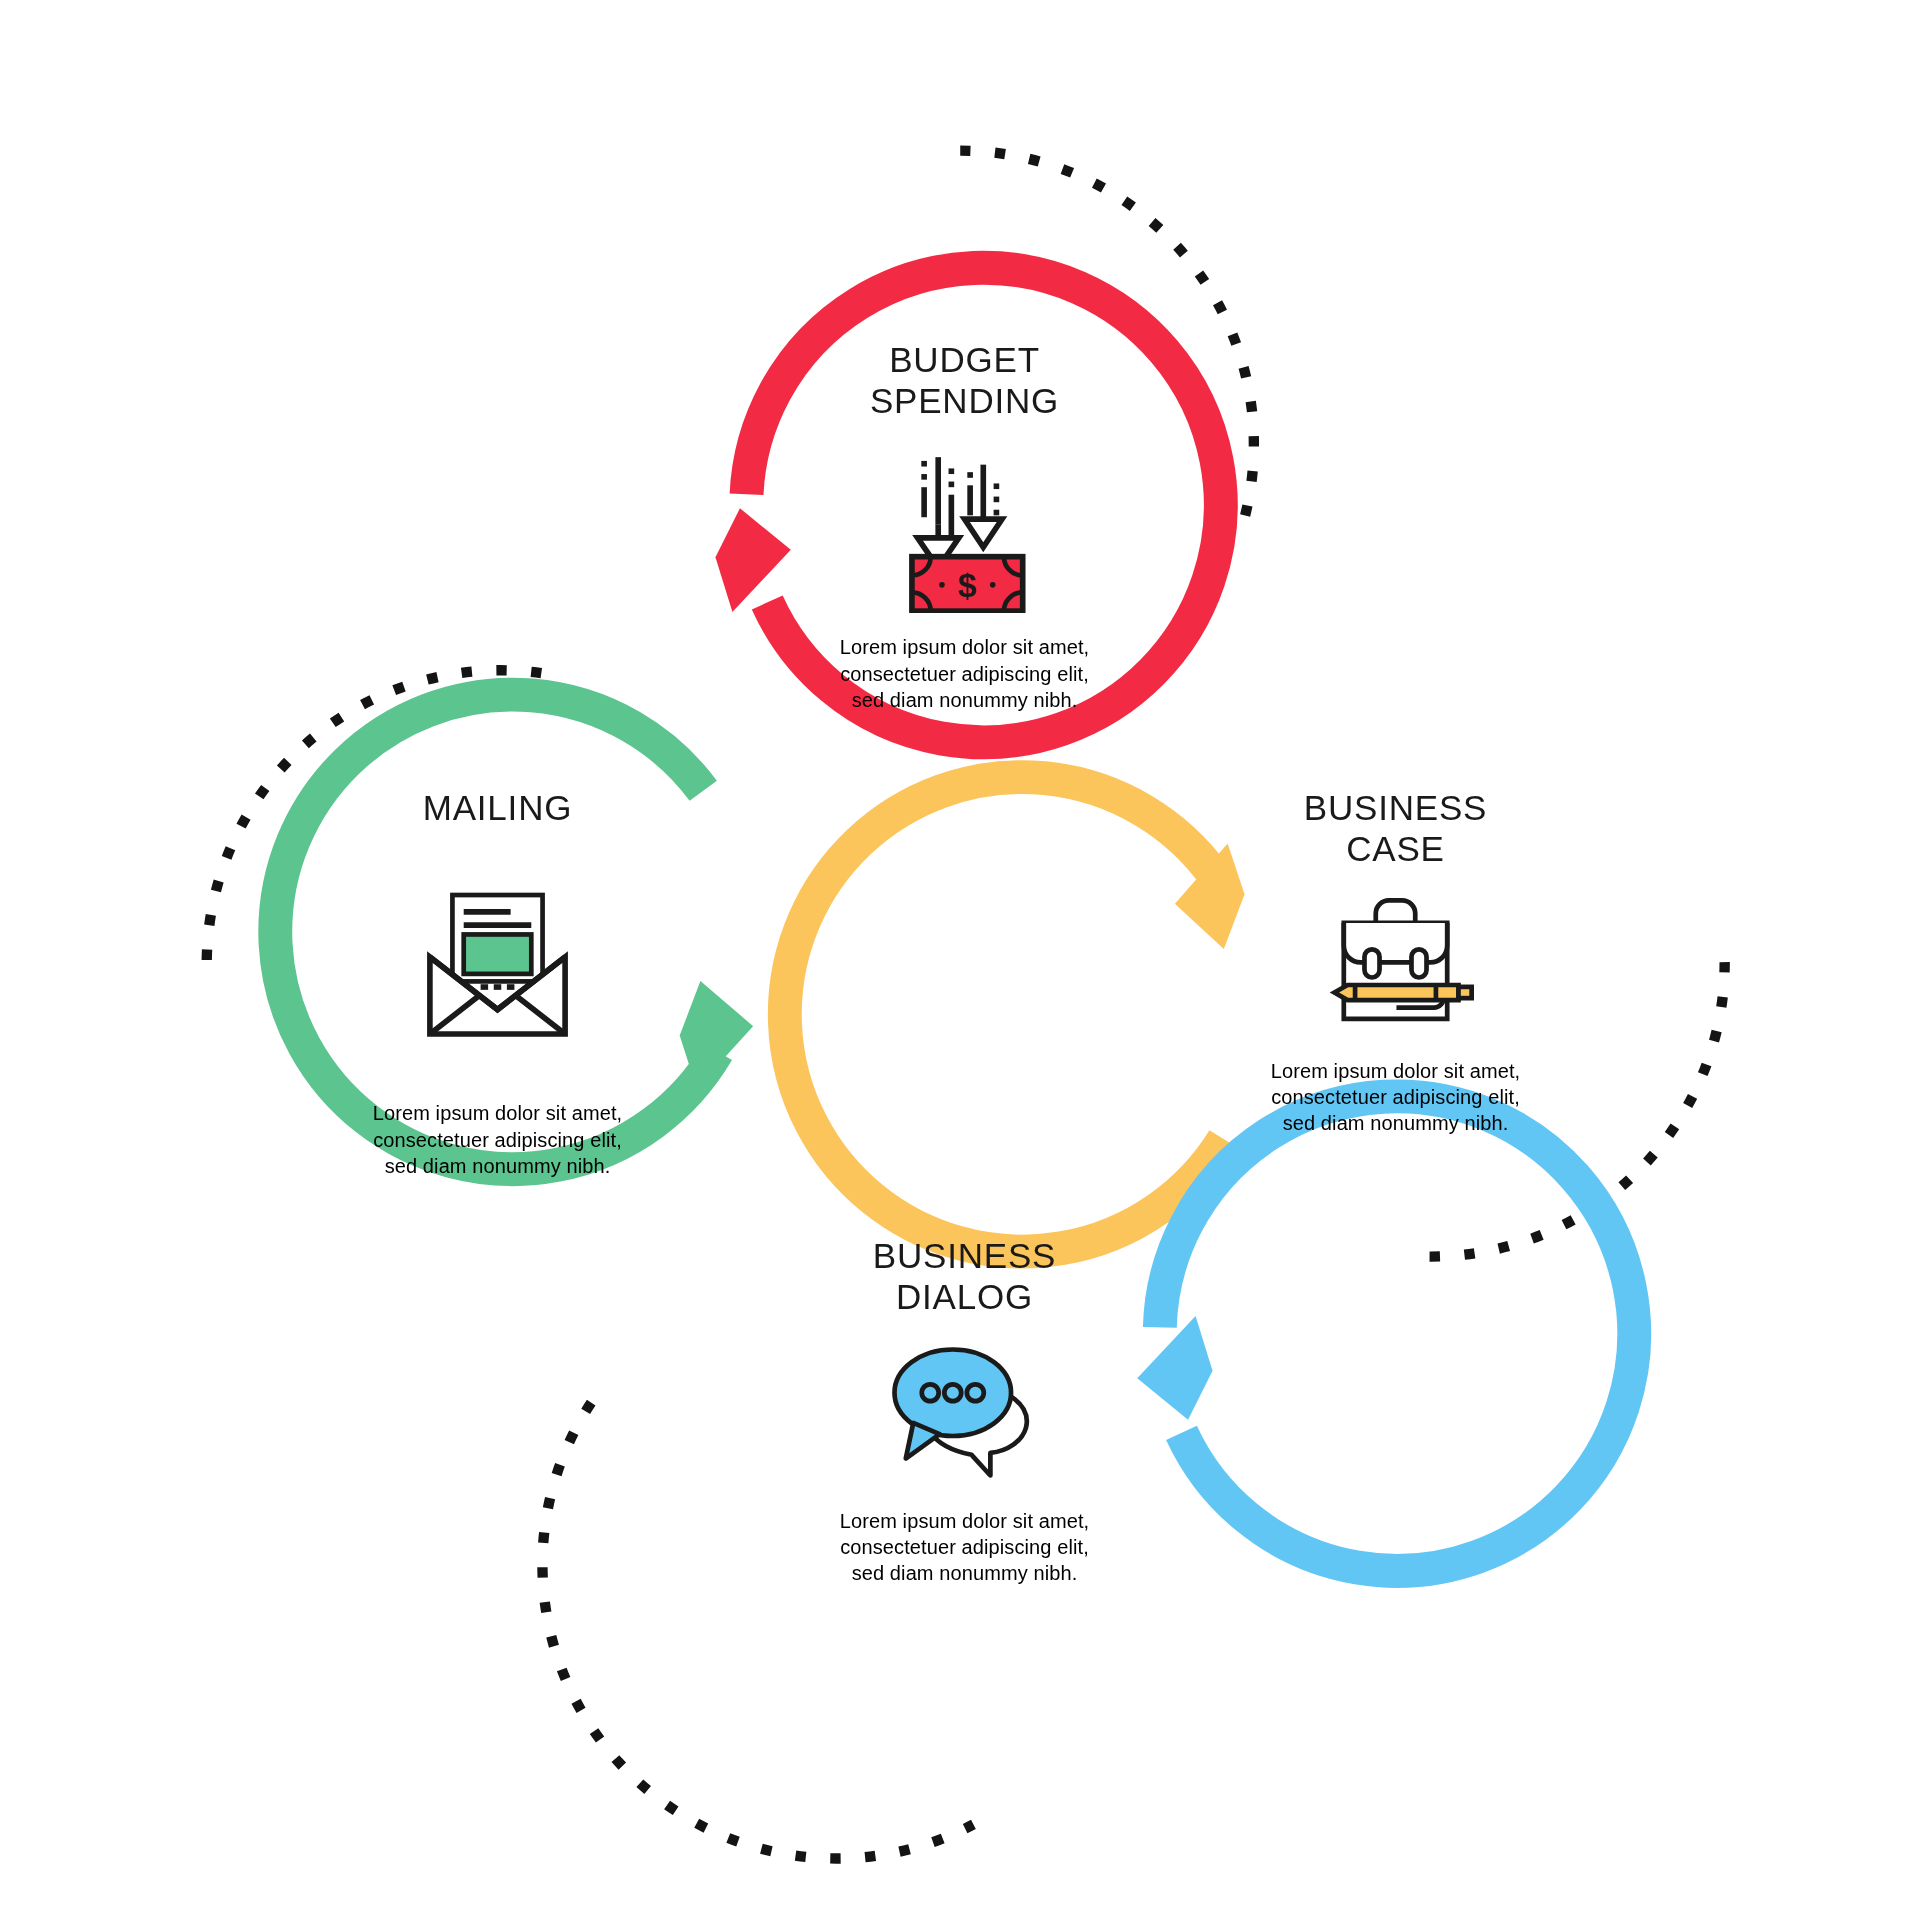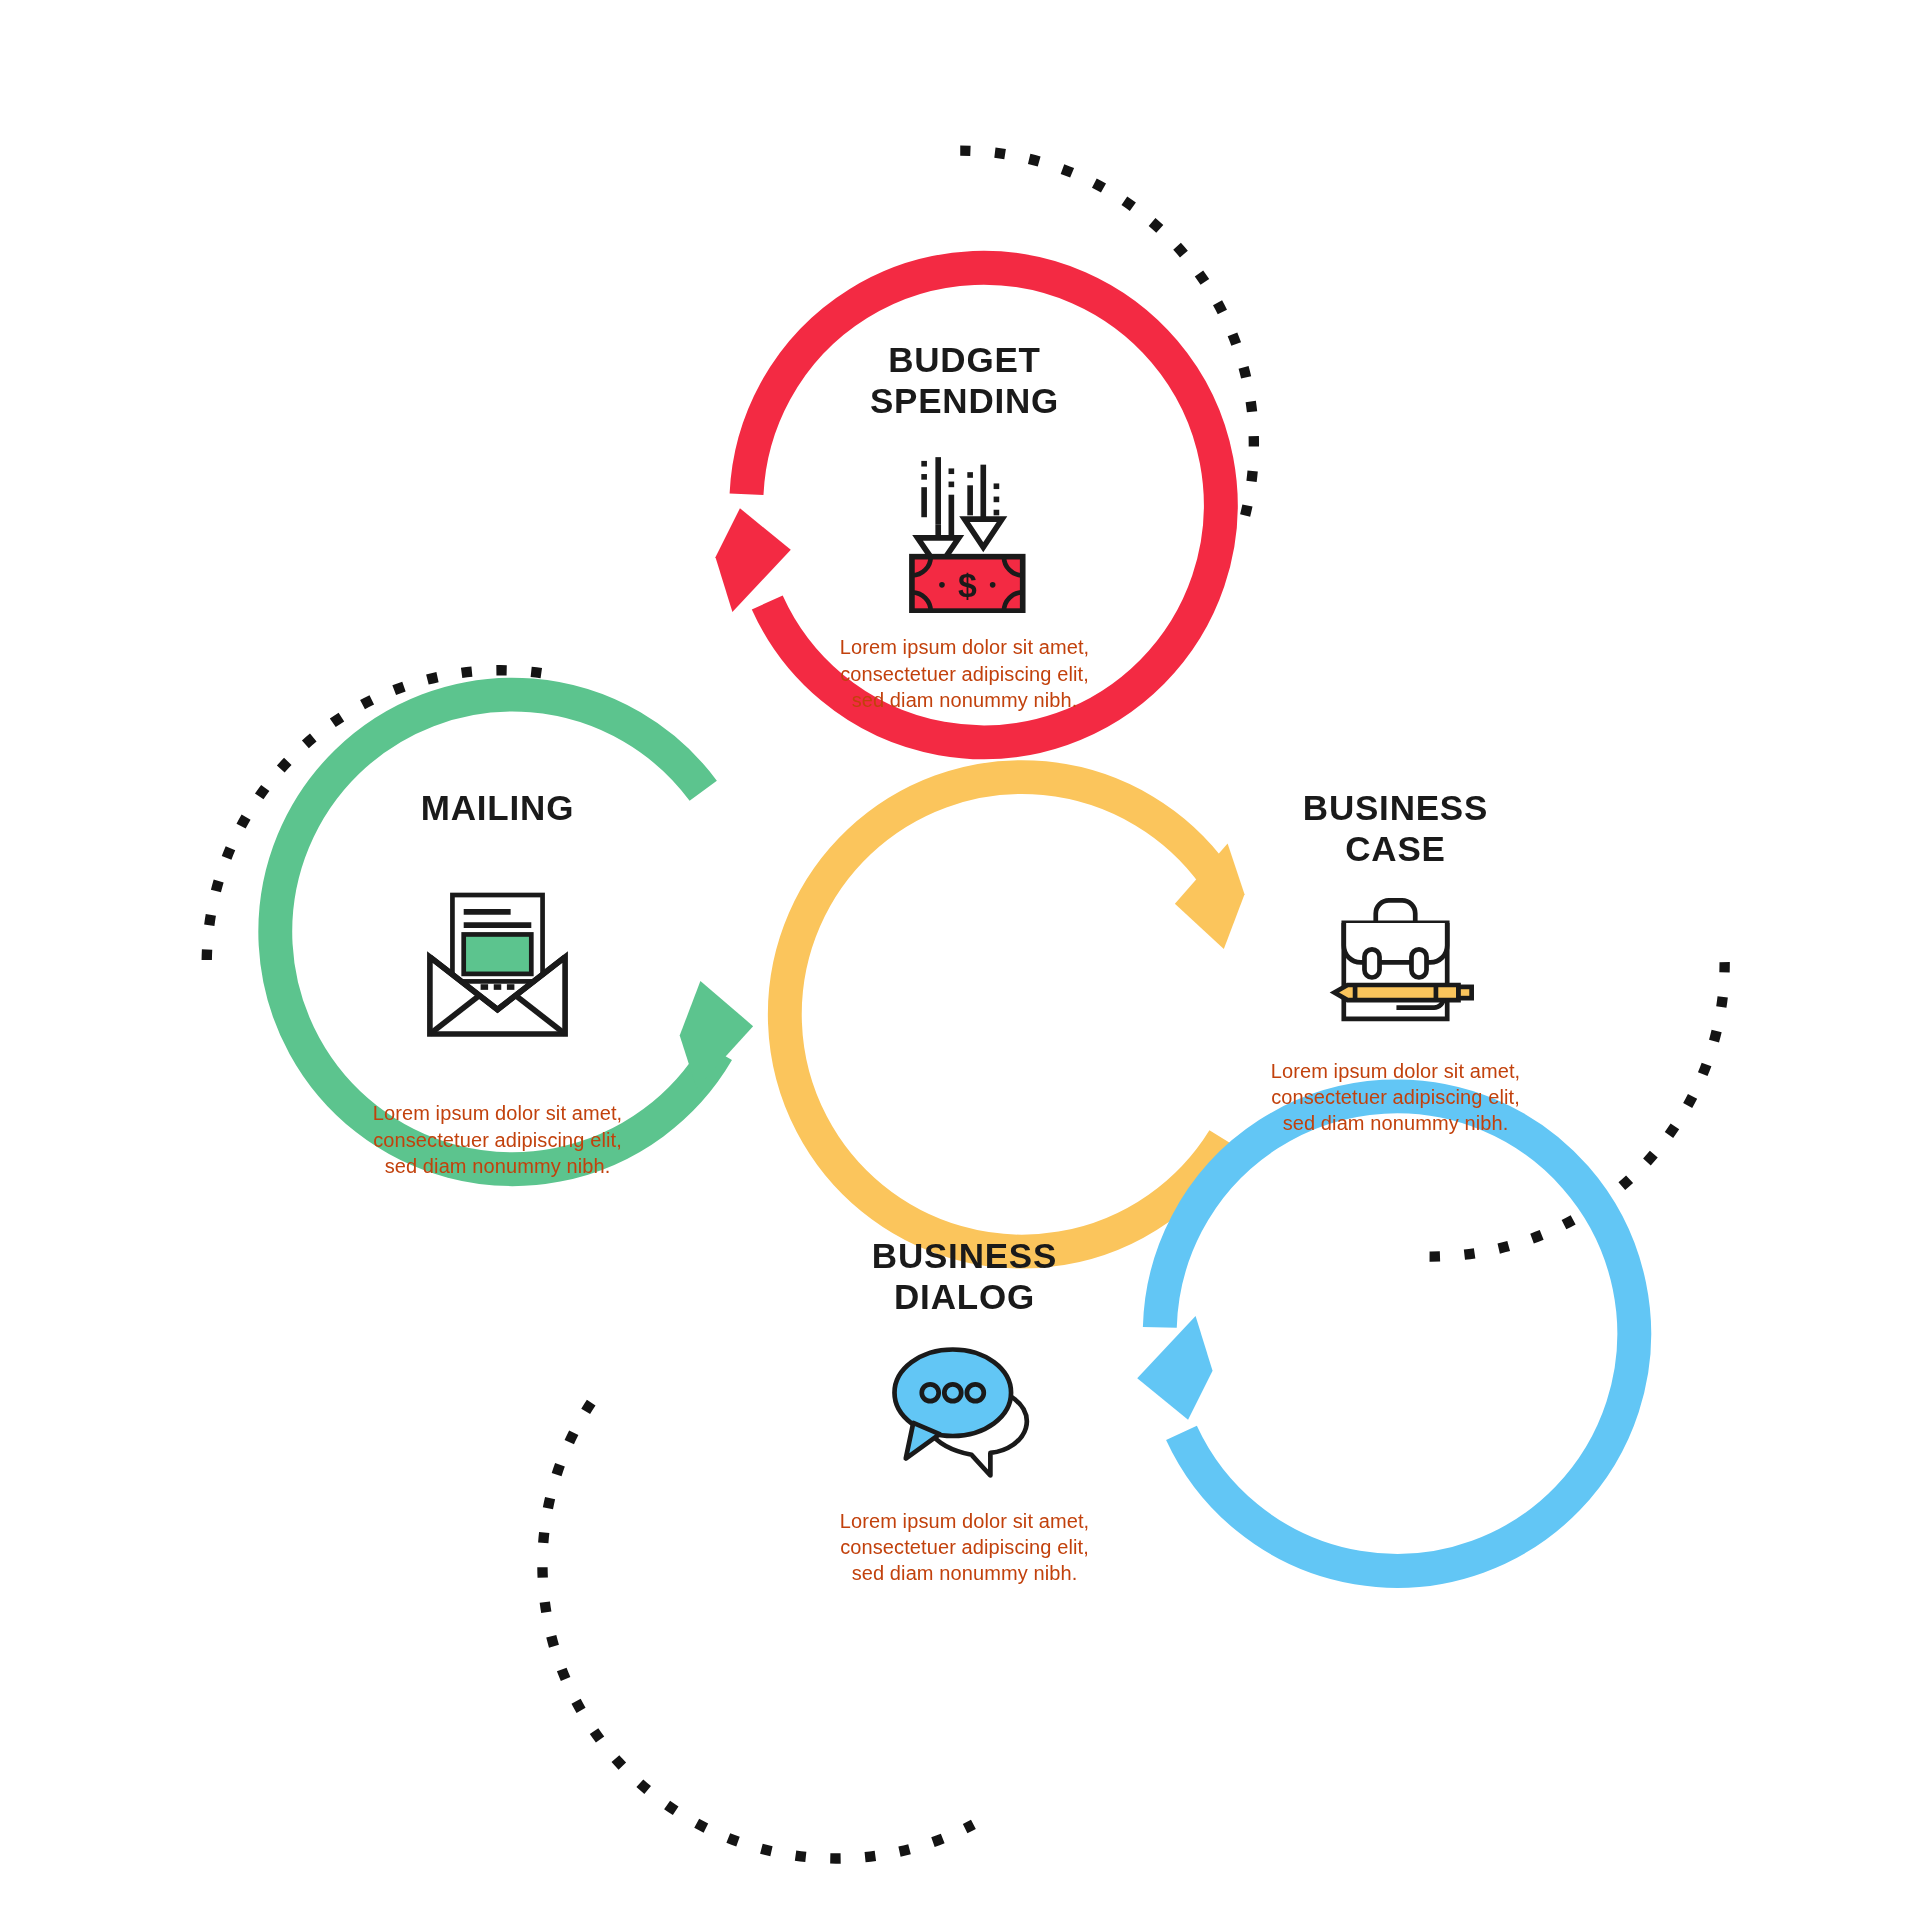--- a/index.html
+++ b/index.html
@@ -31,37 +31,37 @@
   .node {
     position: absolute;
     box-sizing: border-box;
     text-align: center;
     display: flex;
     flex-direction: column;
     align-items: center;
     justify-content: flex-start;
   }
   .node-title {
-    font-weight: bold;
+    font-weight: normal;
     font-size: 35px;
     line-height: 1.18;
     letter-spacing: 0.8px;
     color: #1a1a1a;
     text-transform: uppercase;
     margin: 0;
     white-space: pre-line;
   }
   .node-icon {
     margin: 0 auto;
     display: block;
   }
   .node-desc {
     font-size: 20px;
     line-height: 1.32;
-    color: #c2410c;
+    color: #000000;
     letter-spacing: 0.1px;
     margin: 12px;
     white-space: pre-line;
   }
 
   
   .node-budget   { left: 729px;  top: 339px;  width: 471px; }
   .node-mailing  { left: 262px;  top: 787px;  width: 471px; gap: 38px; }
   .node-case     { left: 1160px; top: 787px;  width: 471px; }
   .node-dialog   { left: 729px;  top: 1235px; width: 471px; }

